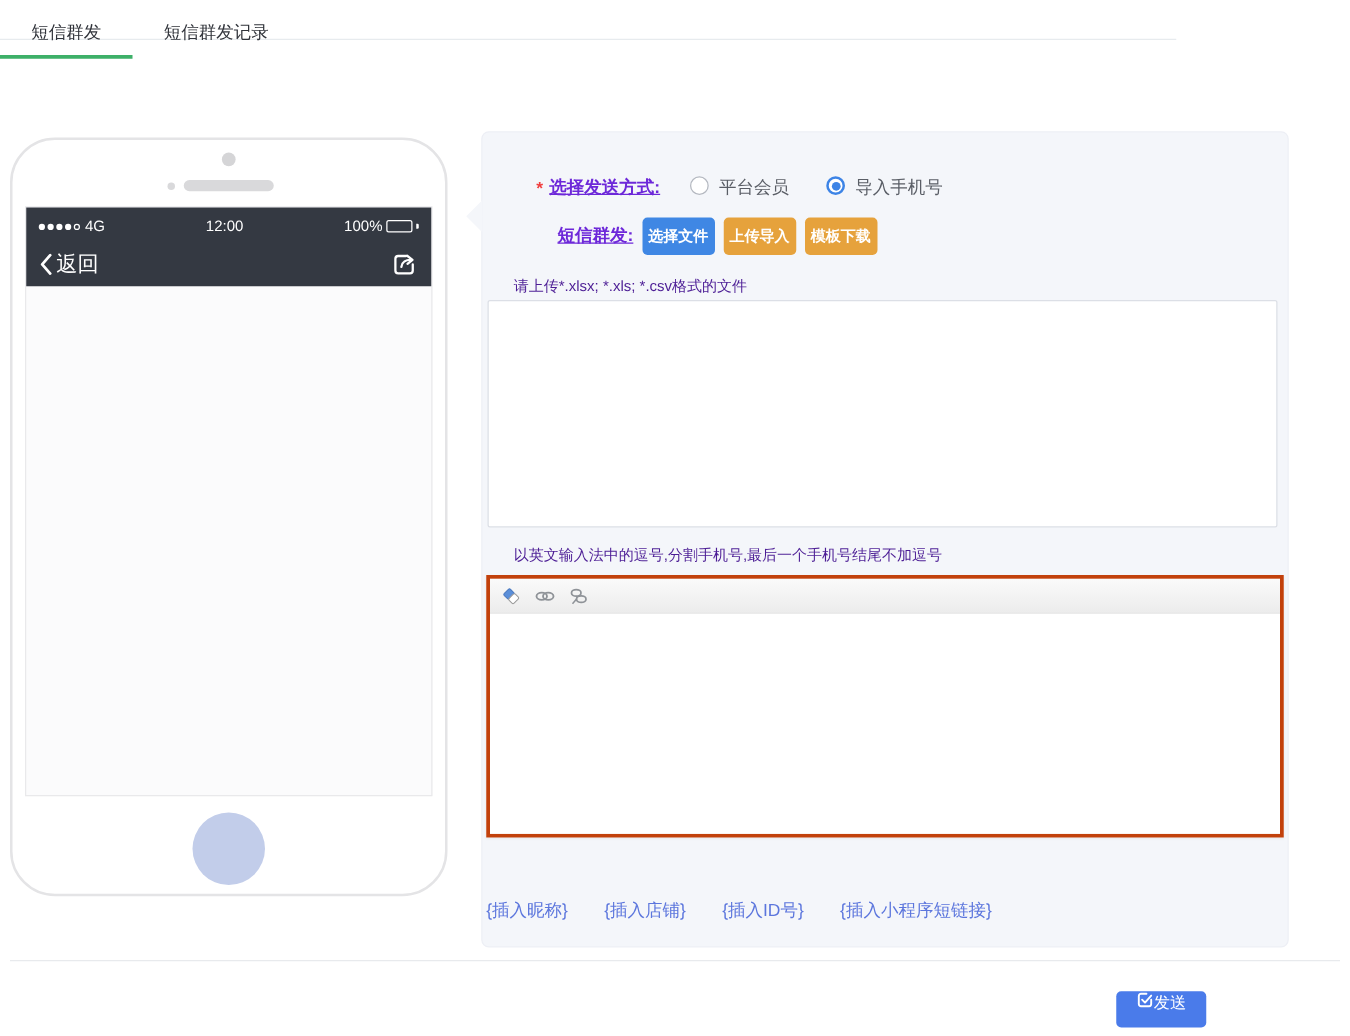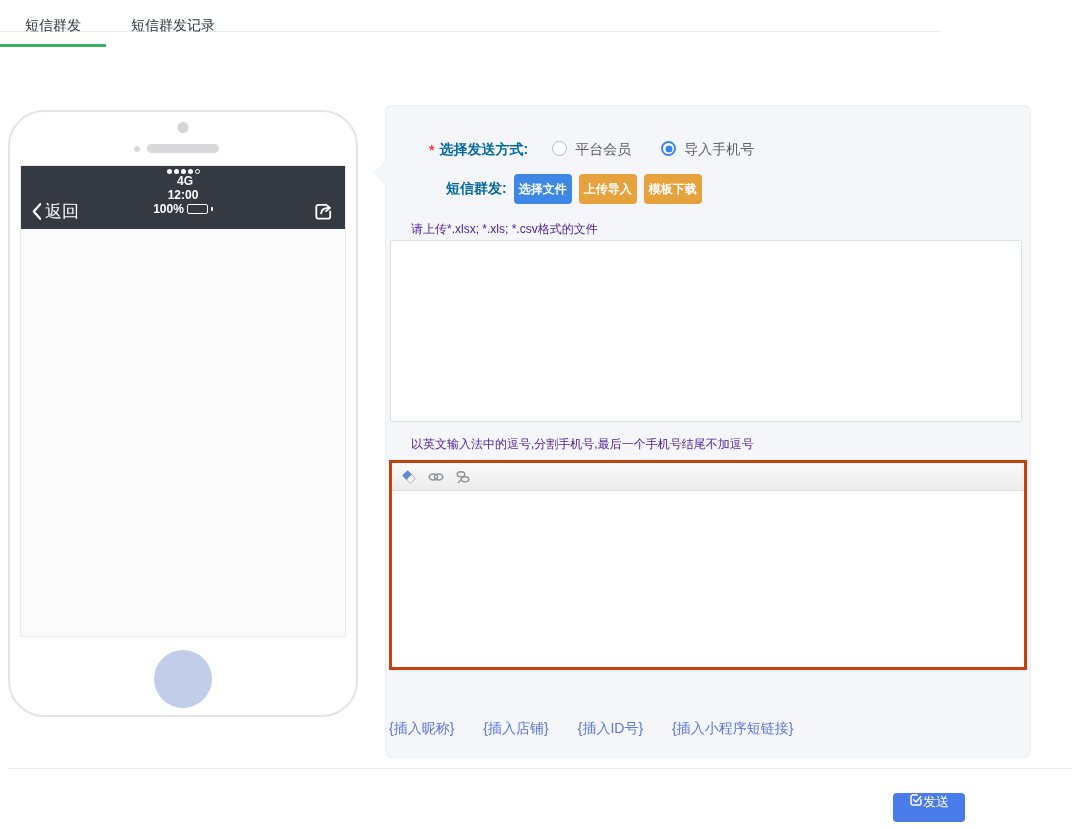--- a/index.html
+++ b/index.html
@@ -15,21 +15,21 @@
   .tab.active { box-shadow: inset 0 -3px 0 #3db068; }
 
   
   .phone { position:absolute; left:8px; top:110px; width:350px; height:607px; background:#fff;
     border:2px solid #e4e4e6; border-radius:36px; }
   .camera { position:absolute; left:50%; top:10px; transform:translateX(-50%); width:11px; height:11px; border-radius:50%; background:#d5d5d7; }
   .speaker { position:absolute; left:50%; top:32px; transform:translateX(-50%); width:72px; height:9px; border-radius:5px; background:#d9d9db; }
   .speaker-dot { position:absolute; left:124px; top:34px; width:6px; height:6px; border-radius:50%; background:#d9d9db; }
   .screen { position:absolute; left:10px; top:53px; width:326px; height:472px; background:#fbfbfc; border:1px solid #e9e9eb; }
   .screen-header { height:63px; background:#343942; color:#fff; }
-  .status-row { display:flex; align-items:center; height:27px; padding:3px 10px 0; font-size:12px; font-weight:bold;flex-direction:column; }
+  .status-row { display:flex; align-items:center; height:27px; padding:3px 10px 0; font-size:12px; font-weight:normal; }
   .signal { display:flex; align-items:center; gap:2px; }
   .sdot { width:5px; height:5px; border-radius:50%; background:#fff; }
   .sdot.hollow { background:transparent; border:1px solid #fff; }
   .carrier { margin-left:4px; }
   .time { flex:1; text-align:center; }
   .battery-wrap { display:flex; align-items:center; gap:3px; }
   .battery { width:21px; height:10px; border:1px solid #fff; border-radius:2px; padding:1px; }
   .battery-fill { width:100%; height:100%; background:#fff; border-radius:1px; }
   .battery-tip { width:2px; height:4px; background:#fff; border-radius:0 1px 1px 0; }
   .nav-row { display:flex; align-items:center; justify-content:space-between; height:36px; padding:0 10px; }
@@ -38,21 +38,21 @@
   .home-btn { position:absolute; left:50%; transform:translateX(-50%); top:538px; width:58px; height:58px; border-radius:50%; background:#c2cdea; cursor:pointer; }
 
   
   .panel { position:absolute; left:385px; top:105px; width:646px; height:653px; background:#f4f6fa;
     border:1px solid #edeff5; border-radius:6px; }
   .panel-arrow { position:absolute; left:-13px; top:54px; width:0; height:0;
     border-top:13px solid transparent; border-bottom:13px solid transparent; border-right:13px solid #f4f6fa; }
 
   .method-row { position:absolute; left:43px; top:34px; height:20px; display:flex; align-items:center; font-size:14px; }
   .required { color:#f03e3e; font-weight:bold; margin-right:5px; }
-  .strong-label { font-weight:bold; color:#0369a1; }
+  .strong-label { font-weight:bold; color:#6d28d9;text-decoration:underline; }
   .radio-group { display:flex; margin-left:24px; cursor:pointer; }
   .radio-group + .radio-group { margin-left:30px; }
   .radio { position:relative; width:15px; height:15px; border-radius:50%; background:#fff; border:1px solid #b4b8c0; }
   .radio.selected { border:2px solid #3d84e6; }
   .radio-dot { position:absolute; left:50%; top:50%; transform:translate(-50%,-50%); width:7px; height:7px; border-radius:50%; background:#3d84e6; }
   .radio-label { margin-left:8px; color:#5a5e66; }
 
   .import-row { position:absolute; left:60px; top:68px; height:30px; display:flex; align-items:center; font-size:14px; }
   .btn { height:30px; padding:0 5px; border:none; border-radius:4px; color:#fff; font-size:12px;
     font-weight:bold; margin-left:7px; cursor:pointer; font-family:inherit; }

